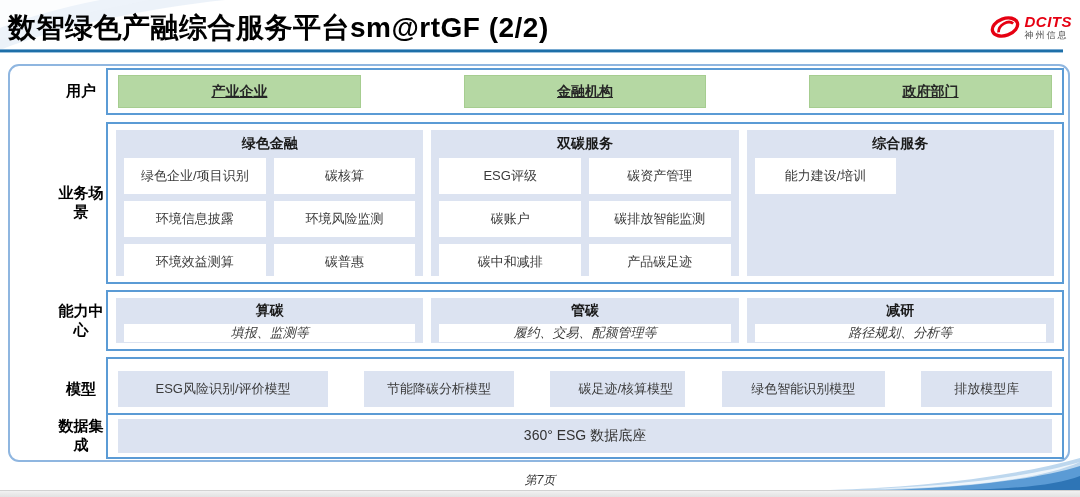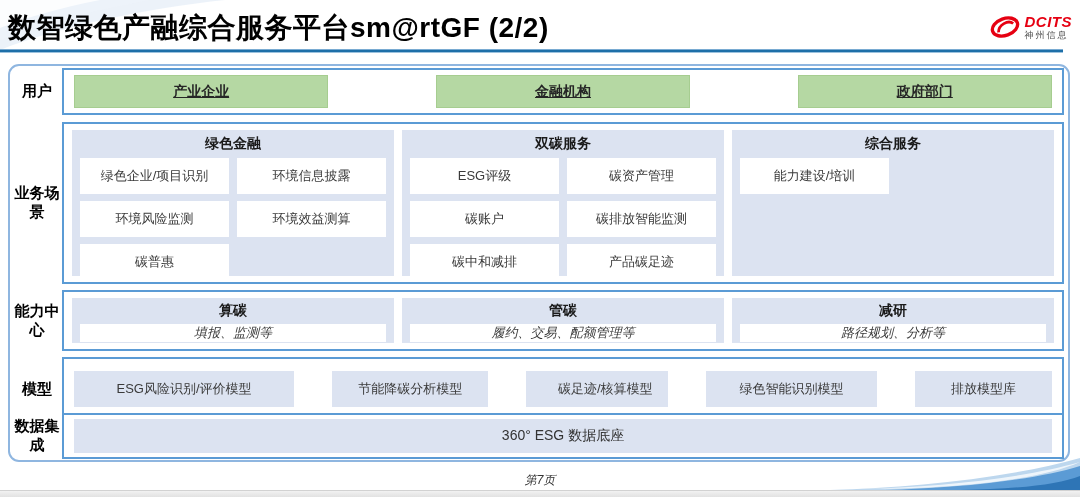--- a/index.html
+++ b/index.html
@@ -13,21 +13,21 @@
   .rule { position:absolute; left:0; top:49px; width:1063px; height:4px; background:#1E6FA8; border-top:1px solid #79ABD2; border-bottom:1px solid #9CC2DE; }
   .logo { position:absolute; right:8px; top:13px; display:flex; align-items:center; gap:3px; z-index:2; }
   .logo-text { display:flex; flex-direction:column; line-height:1; }
   .brand { color:#E60012; font-weight:bold; font-style:italic; font-size:15px; letter-spacing:0.5px; }
   .subbrand { color:#4A4A4A; font-size:9px; letter-spacing:2px; margin-top:2px; }
 
   
   .frame { position:absolute; left:8px; top:64px; width:1062px; height:398px; border:2px solid #8FB6E0; border-radius:11px; background:#fff; }
 
   .row { position:absolute; left:2px; right:4px; display:flex; align-items:stretch; }
-  .rowlabel { width:50px; flex-shrink:0; display:flex; align-items:center; justify-content:center; text-align:center; font-weight:bold; font-size:15px; color:#000; line-height:1.25; }
+  .rowlabel { width:50px; flex-shrink:0; display:flex; align-items:center; justify-content:center; text-align:center; font-weight:bold; font-size:15px; color:#000; line-height:1.25;margin-left:44px; }
   .rowbox { flex:1; background:#fff; border:2px solid #5B9BD5; }
 
   
   .users-box { display:flex; align-items:center; justify-content:space-between; padding:0 10px; }
   .userbox { width:26%; height:33px; background:#B5D8A3; border:1px solid #A6CD90; display:flex; align-items:center; justify-content:center; font-size:14px; font-weight:bold; color:#262626; text-decoration:underline; }
 
   
   .scen-box { display:flex; gap:8px; padding:6px 8px; }
   .col { flex:1; background:#DCE3F1; display:flex; flex-direction:column; }
   .colhead { text-align:center; font-weight:bold; font-size:14px; color:#1A1A1A; padding:5px 0 3px; }
@@ -94,20 +94,21 @@
     </div>
 
     <div class="row" style="top:56px;height:162px;">
       <div class="rowlabel">业务场景</div>
       <div class="rowbox scen-box">
 
         <div class="col">
           <div class="colhead">绿色金融</div>
           <div class="items">
             <div class="item">绿色企业/项目识别</div>
+            <div class="item">碳核算</div>
             <div class="item">环境信息披露</div>
             <div class="item">环境风险监测</div>
             <div class="item">环境效益测算</div>
             <div class="item">碳普惠</div>
           </div>
         </div>
 
         <div class="col">
           <div class="colhead">双碳服务</div>
           <div class="items">

